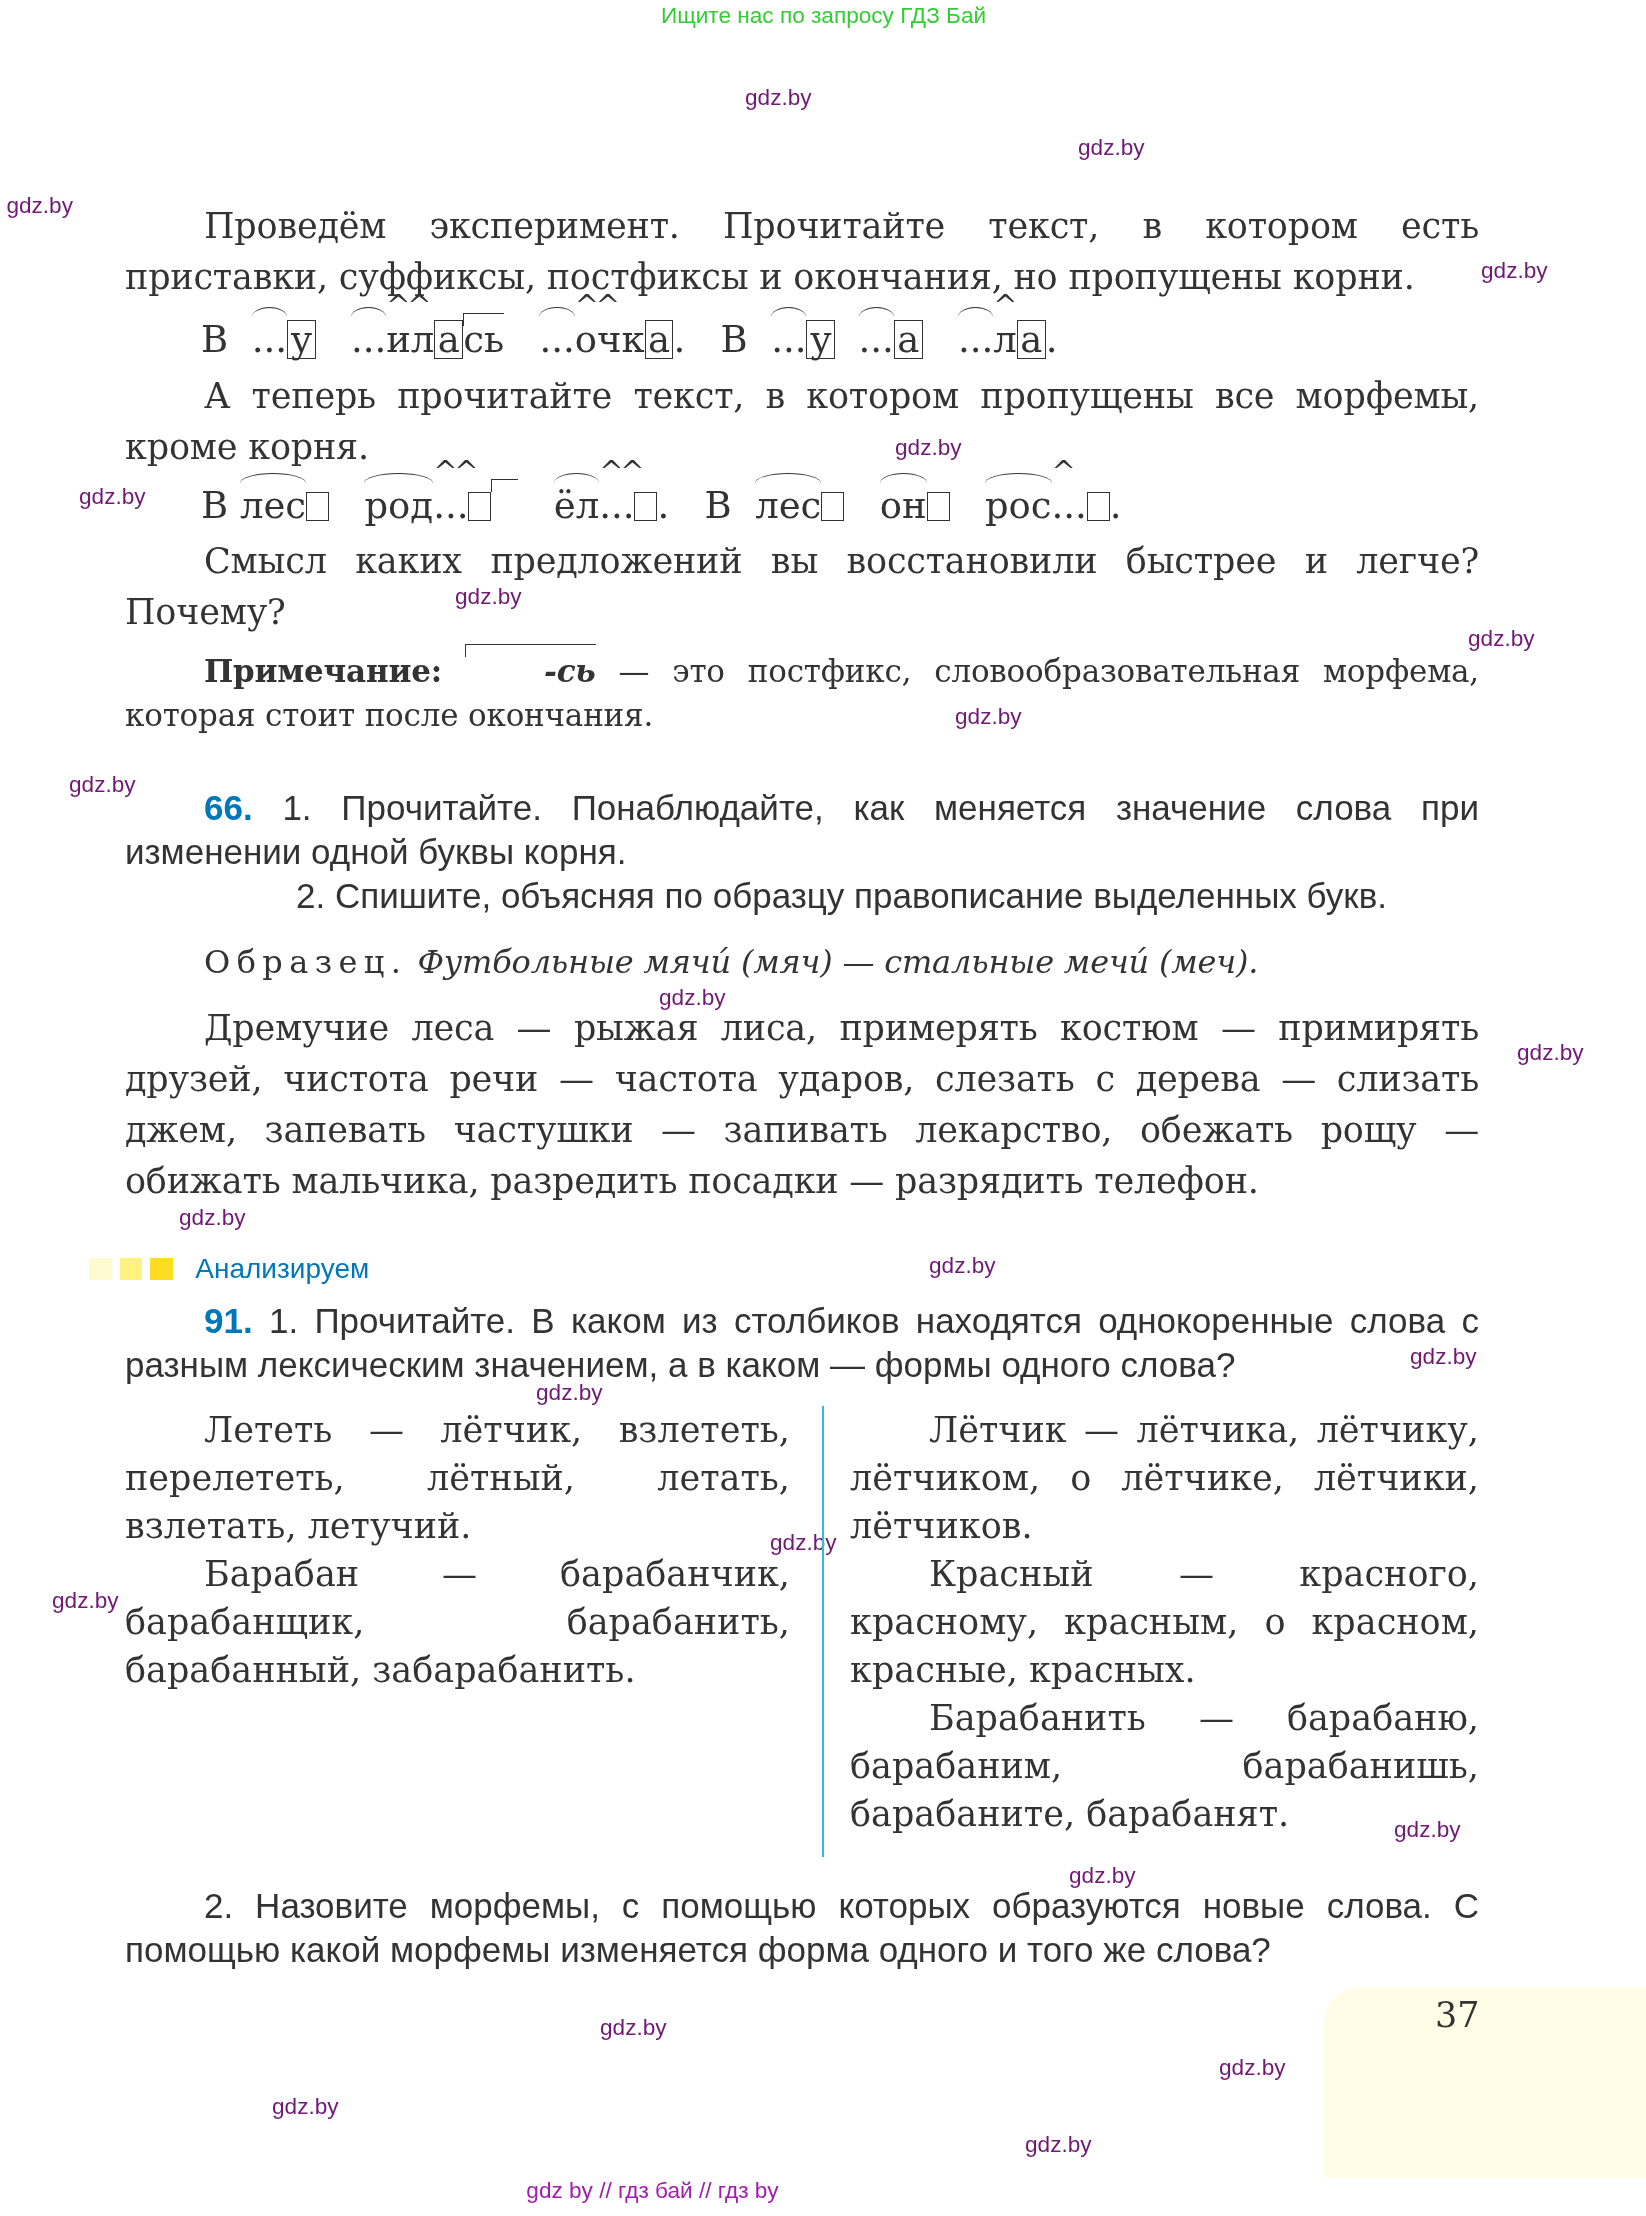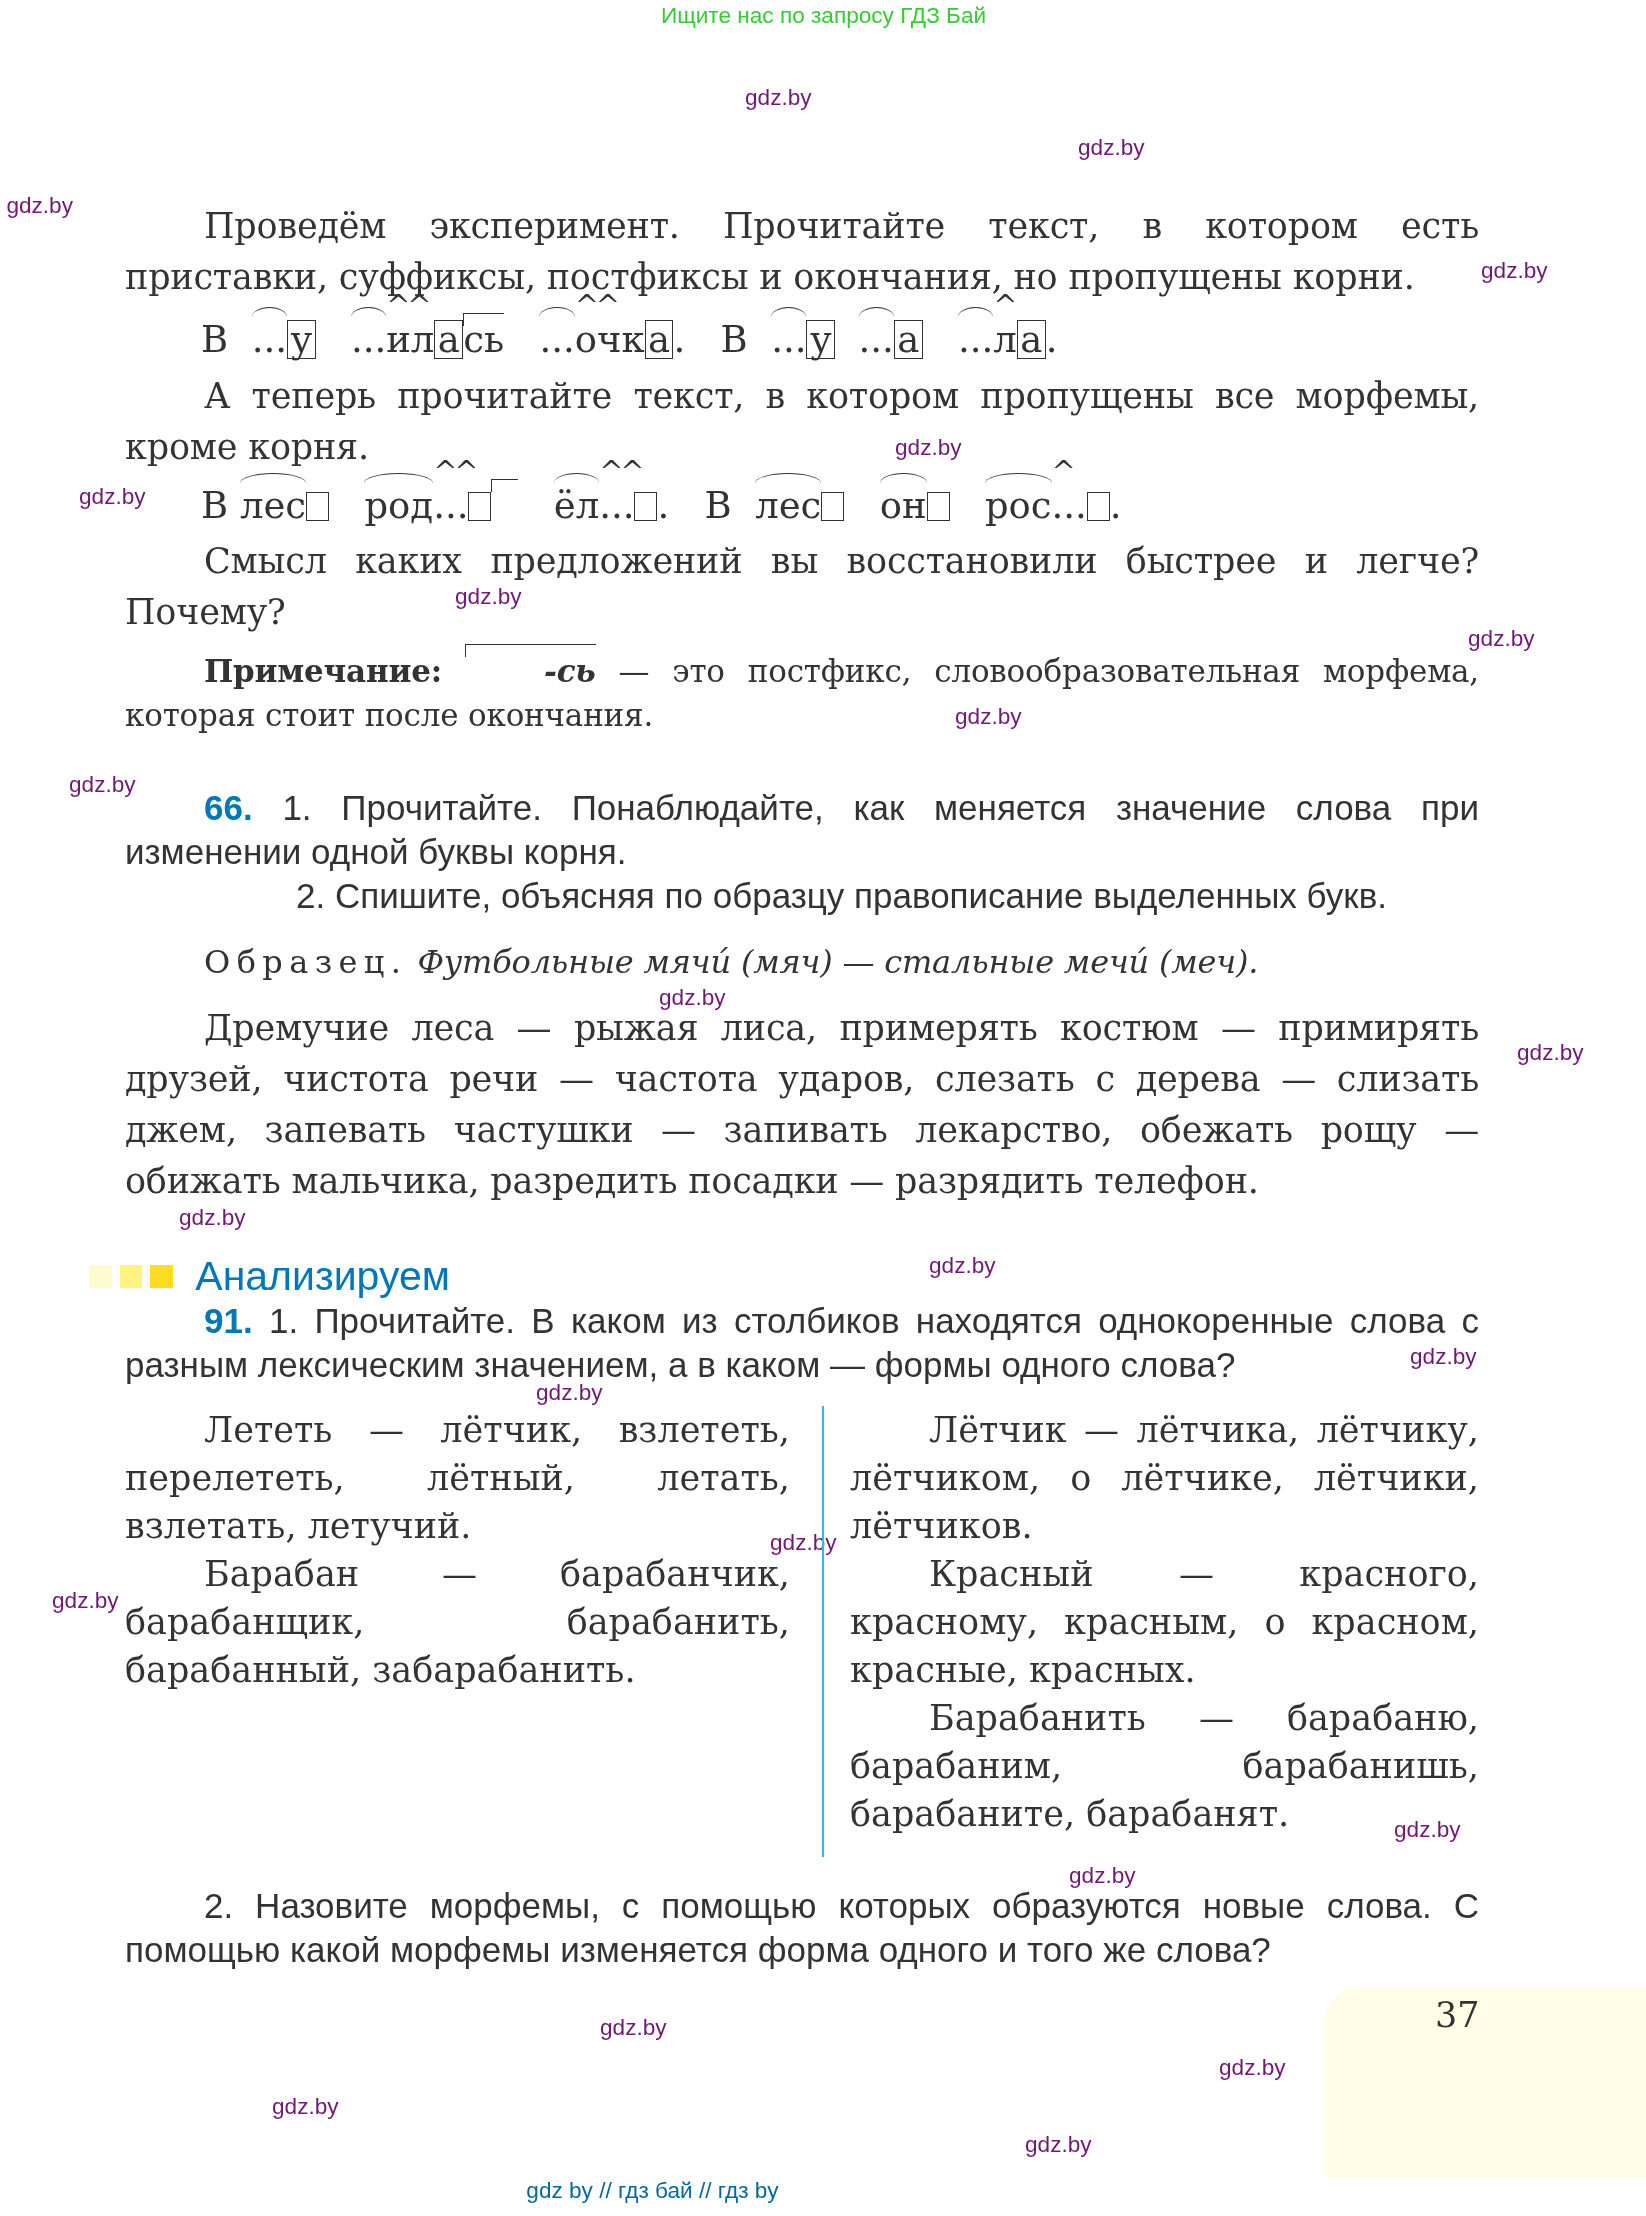--- a/index.html
+++ b/index.html
@@ -26,29 +26,29 @@
   .caret { position:relative; display:inline-block; }
   .postfix { position:relative; display:inline-block;text-align:center; }
   .postfix::before { content:""; position:absolute; left:0; right:0; top:-4.8px; height:11.3px;
                      border-top:1.6px solid #333; border-left:1.6px solid #333; }
   .note { font-size:31px; line-height:44px; }
   .sample { font-size:32px; }
   .sample i { font-style:italic; }
   .spaced { letter-spacing:6.4px; }
   .section-head { position:absolute; left:89px; top:1253px; display:flex; align-items:center; gap:8px; }
   .sq { width:22.6px; height:22.6px; display:inline-block; }
-  .sec-title { font-family:"Liberation Sans", sans-serif; font-size:41px; color:#0077bb; margin-left:14.5px; }
+  .sec-title { font-family:"Liberation Sans", sans-serif; font-size:28px; color:#0077bb; margin-left:14.5px; }
   .col { position:absolute; width:669px; font-family:"DejaVu Serif", serif; font-size:35px; line-height:48px; color:#333; text-align:justify; }
   .col p { margin:0; text-indent:79px; }
   .divider { position:absolute; left:822px; top:1406px; width:1.6px; height:451px; background:#33bbdd; }
   .page-tab { position:absolute; left:1324px; top:1987px; width:322px; height:191px; background:#fffde6;
               border-top-left-radius:36px; }
   .page-num { position:absolute; left:1435px; top:1995px; font-family:"DejaVu Serif", serif; font-size:35px; color:#333; }
   .footer { position:absolute; left:0; width:1305px; top:2178px; text-align:center; font-family:"Liberation Sans", sans-serif;
-            font-size:22.6px; color:#0369a1; }
+            font-size:22.6px; color:#a21caf; }
 </style>
 </head>
 <body>
 
 <div class="abs top-banner">Ищите нас по запросу ГДЗ Бай</div>
 
 <span class="wm" style="left:745px;top:85px">gdz.by</span>
 <span class="wm" style="left:1078px;top:135px">gdz.by</span>
 <span class="wm" style="left:6.4px;top:193px">gdz.by</span>
 <span class="wm" style="left:1481px;top:258px">gdz.by</span>

